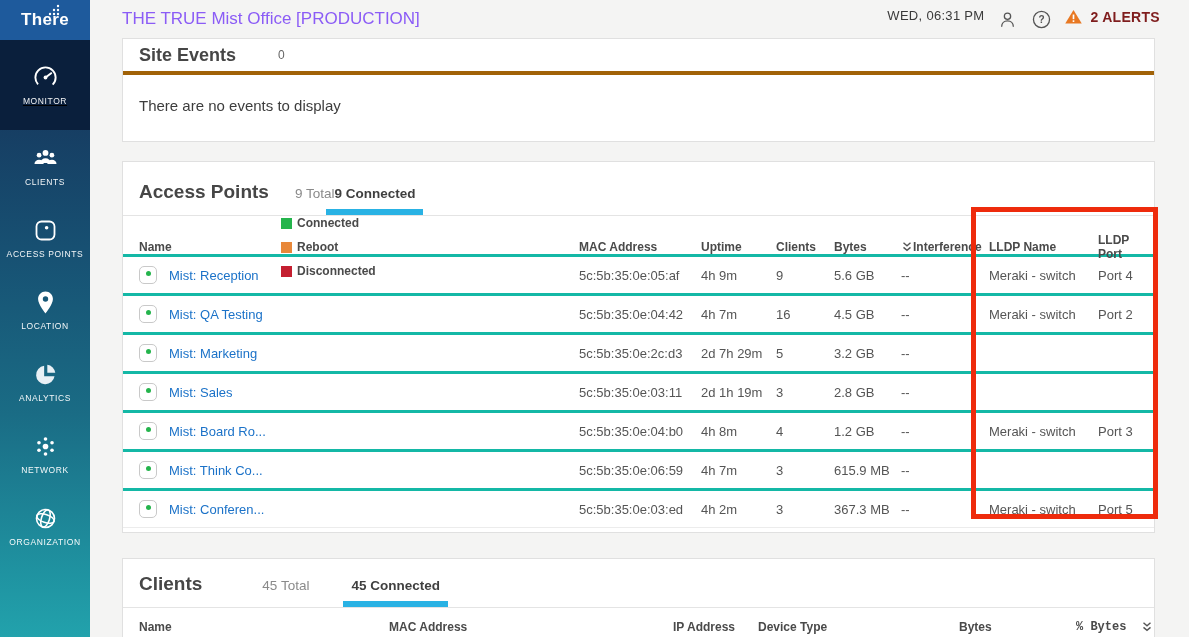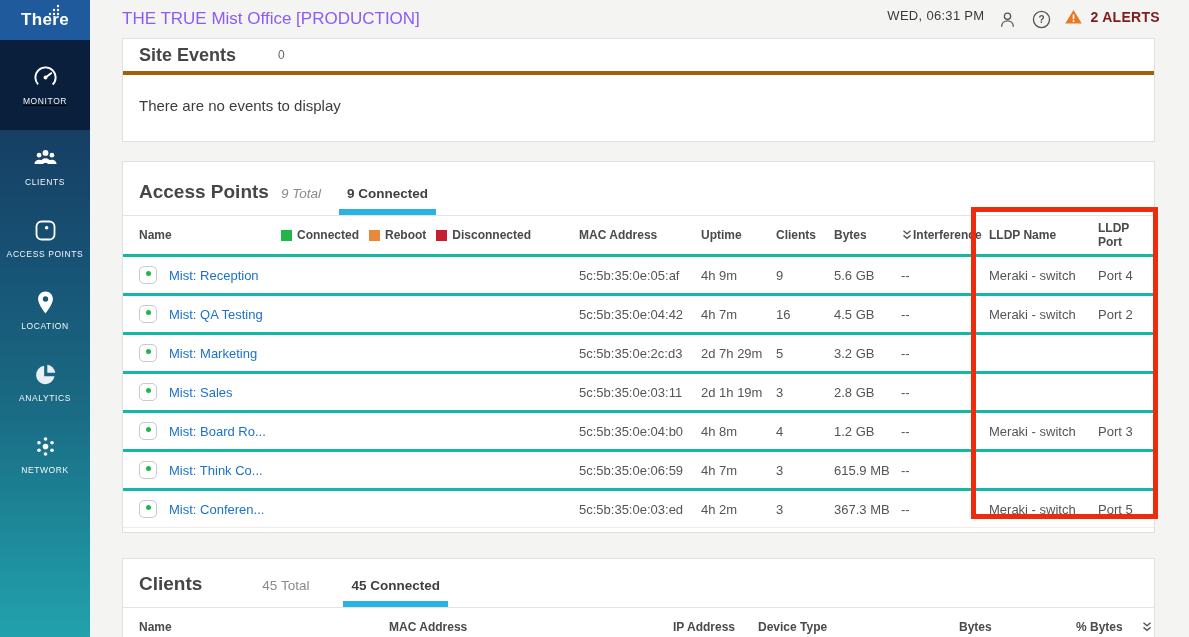--- a/index.html
+++ b/index.html
@@ -40,42 +40,42 @@
   .ap-card { margin-top:19px; }
   .section-title-row { display:flex; align-items:flex-end; padding:0 16px; height:54px; border-bottom:1px solid #e4e4e4; }
   .section-title-row .card-title { font-size:19px; padding-bottom:12px; }
   .tab { font-size:13.5px; padding-bottom:14px; cursor:pointer; }
   .tab-total { color:#8a8a8a; }
   .tab-connected { font-weight:bold; color:#3f3f3f; position:relative; }
   .tab-connected .tab-underline { position:absolute; left:-8px; right:-8px; bottom:0; height:6px; background:#29b2e4; }
 
   .ap-grid { display:grid; grid-template-columns:142px 298px 122px 75px 58px 67px 88px 109px 58px; align-items:center; padding-left:16px; }
   .thead { height:38px; font-size:12px; font-weight:bold; color:#4a4a4a; }
-  .legend { display:flex; gap:10px; }
+  .legend { display:flex; gap:10px;flex-direction:column; }
   .legend-item { display:flex; align-items:center; gap:5px; }
   .legend-swatch { width:11px; height:11px; display:inline-block; }
   .sw-connected { background:#24b44c; }
   .sw-reboot { background:#e8883a; }
   .sw-disconnected { background:#c41f30; }
   .col-exp { display:flex; align-items:center; }
 
   .ap-row { height:39px; border-top:3px solid #14b8a6; font-size:13px; color:#555; }
   .name-cell { display:flex; align-items:center; gap:12px; }
   .ap-ico { width:18px; height:18px; border:1px solid #c9c9c9; border-radius:5px; background:#fff; position:relative; flex:0 0 auto; }
   .ap-ico::after { content:''; position:absolute; width:5px; height:5px; border-radius:50%; background:#24b44c; top:4px; left:6px; }
   .ap-link { color:#1b72c8; text-decoration:none; font-size:13px; white-space:nowrap; overflow:hidden; }
   .status-bar { width:280px; height:20px; background:#24b44c; }
   .ap-sliver { height:5px; border-top:1px solid #ececec; }
 
   
   .cl-card { margin-top:25px; }
   .cl-title-row { height:49px; }
   .cl-grid { display:grid; grid-template-columns:250px 284px 85px 201px 117px 80px; align-items:center; padding-left:16px; }
   .cl-head { height:37px; font-size:12px; font-weight:bold; color:#4a4a4a; }
-  .pbytes-cell { display:flex; align-items:center; justify-content:space-between; padding-right:3px; }
+  .pbytes-cell { display:flex; align-items:center; justify-content:space-between; padding-right:3px;font-family:Liberation Mono, monospace; }
 
   
   .highlight-box { position:absolute; left:971px; top:207px; width:187px; height:312px; border:5px solid #ee2b0c; pointer-events:none; z-index:50; }
 </style>
 </head>
 <body>
 
 <div class="page">
 
   <nav class="sidebar">
@@ -155,20 +155,30 @@
             <circle cx="17.8" cy="8.7" r="1.6"></circle>
             <circle cx="17.8" cy="15.3" r="1.6"></circle>
           <circle cx="12" cy="18.7" r="1.6"></circle>
             <circle cx="6.2" cy="15.3" r="1.6"></circle>
             <circle cx="6.2" cy="8.7" r="1.6"></circle>
         </svg>
       </span>
       <span class="nav-label">NETWORK</span>
     </div>
 
+    <div class="nav-item">
+      <span class="nav-icon">
+        <svg width="27" height="27" viewBox="0 0 24 24" fill="none" stroke="#fff" stroke-width="1.4">
+          <circle cx="12" cy="12" r="8"></circle>
+          <ellipse cx="12" cy="12" rx="3.6" ry="8" transform="rotate(18 12 12)"></ellipse>
+          <ellipse cx="12" cy="12" rx="8" ry="3.6" transform="rotate(18 12 12)"></ellipse>
+        </svg>
+      </span>
+      <span class="nav-label">ORGANIZATION</span>
+    </div>
   </nav>
 
   <div class="main">
 
     <div class="topbar">
       <span class="org-title">THE TRUE Mist Office [PRODUCTION]</span>
       <div class="topbar-right">
         <span class="time-text">WED, 06:31 PM</span>
         <span class="icon-btn">
           <svg width="21" height="21" viewBox="0 0 24 24" fill="none" stroke="#555" stroke-width="1.5">
@@ -197,22 +207,22 @@
       <div class="se-title-row">
         <span class="card-title">Site Events</span>
         <span class="se-count">0</span>
       </div>
       <div class="se-body">There are no events to display</div>
     </section>
 
     <section class="card ap-card">
       <div class="section-title-row">
         <span class="card-title">Access Points</span>
-        <span class="tab tab-total" style="margin-left:12px;font-style:italic;">9 Total</span>
-        <span class="tab tab-connected" style="margin-left:26px;">
+        <span class="tab tab-total" style="margin-left:26px;">9 Total</span>
+        <span class="tab tab-connected" style="">
           <span>9 Connected</span>
           <span class="tab-underline"></span>
         </span>
       </div>
 
       <div class="ap-grid thead">
         <span>Name</span>
         <span class="legend">
           <span class="legend-item">
             <span class="legend-swatch sw-connected"></span>

